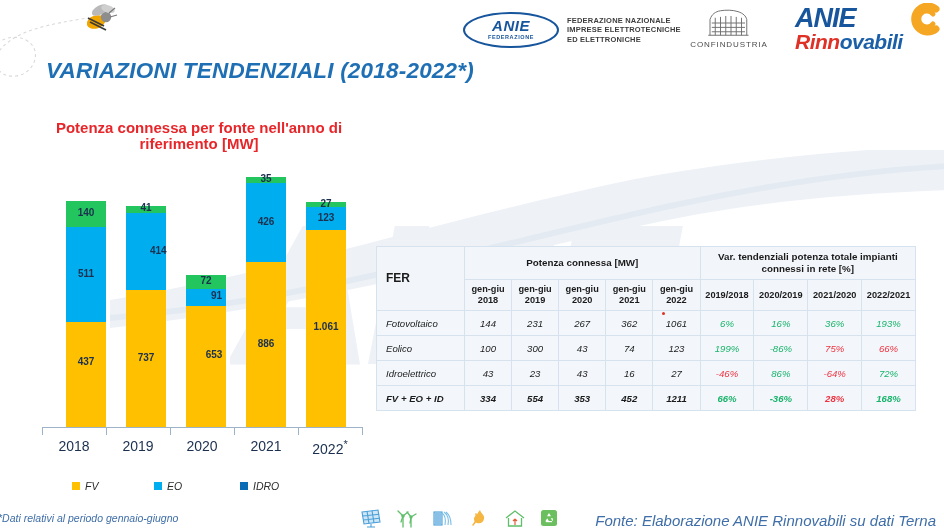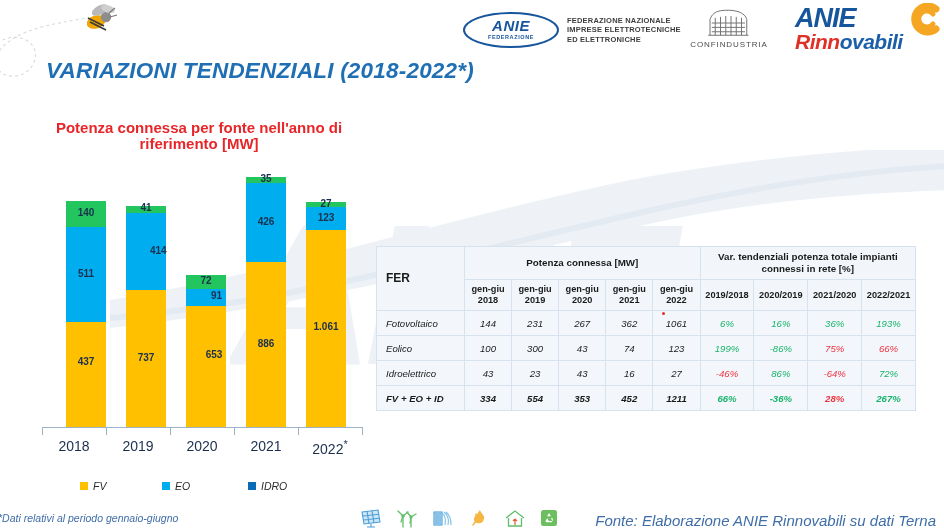--- a/index.html
+++ b/index.html
@@ -76,21 +76,21 @@
   .tickrow{position:absolute;left:16px;top:315px;width:320px;height:8px;}
   .tick{position:absolute;top:0;width:1px;height:8px;background:#9fb3c8;}
   .xlabels{position:absolute;left:16px;top:326px;width:320px;height:24px;}
   .xlab{
     position:absolute;top:0;width:64px;text-align:center;
     font-size:14px;color:#1b2f4e;
   }
   .xlab sup{font-size:11px;}
 
   
-  .legend{position:absolute;left:80px;top:480px;width:250px;height:16px;}
+  .legend{position:absolute;left:72px;top:480px;width:250px;height:16px;}
   .leg-item{position:absolute;top:0;display:flex;align-items:center;gap:5px;}
   .leg-sw{width:8px;height:8px;display:inline-block;}
   .leg-lab{font-size:10.5px;font-style:italic;color:#2b2b2b;}
 
   
   .tbl{
     position:absolute;left:376px;top:246px;width:540px;
     border-collapse:collapse;
     font-size:9.6px;color:#1b1b1b;
     background:#fff;
@@ -339,21 +339,21 @@
       <tr class="total">
         <td class="lab">FV + EO + ID</td>
         <td>334</td>
         <td>554</td>
         <td>353</td>
         <td>452</td>
         <td>1211</td>
         <td class="pos">66%</td>
         <td class="pos">-36%</td>
         <td class="neg">28%</td>
-        <td class="pos">267%</td>
+        <td class="pos">168%</td>
       </tr>
     </tbody>
 </table>
 
 <div class="foot-note">*Dati relativi al periodo gennaio-giugno</div>
 <div class="foot-source">Fonte: Elaborazione ANIE Rinnovabili su dati Terna</div>
 
 <div class="icon-row">
   <svg class="ico" width="22" height="20" viewBox="0 0 22 20">
     <g fill="none" stroke="#4a9fd8" stroke-width="1.1">

